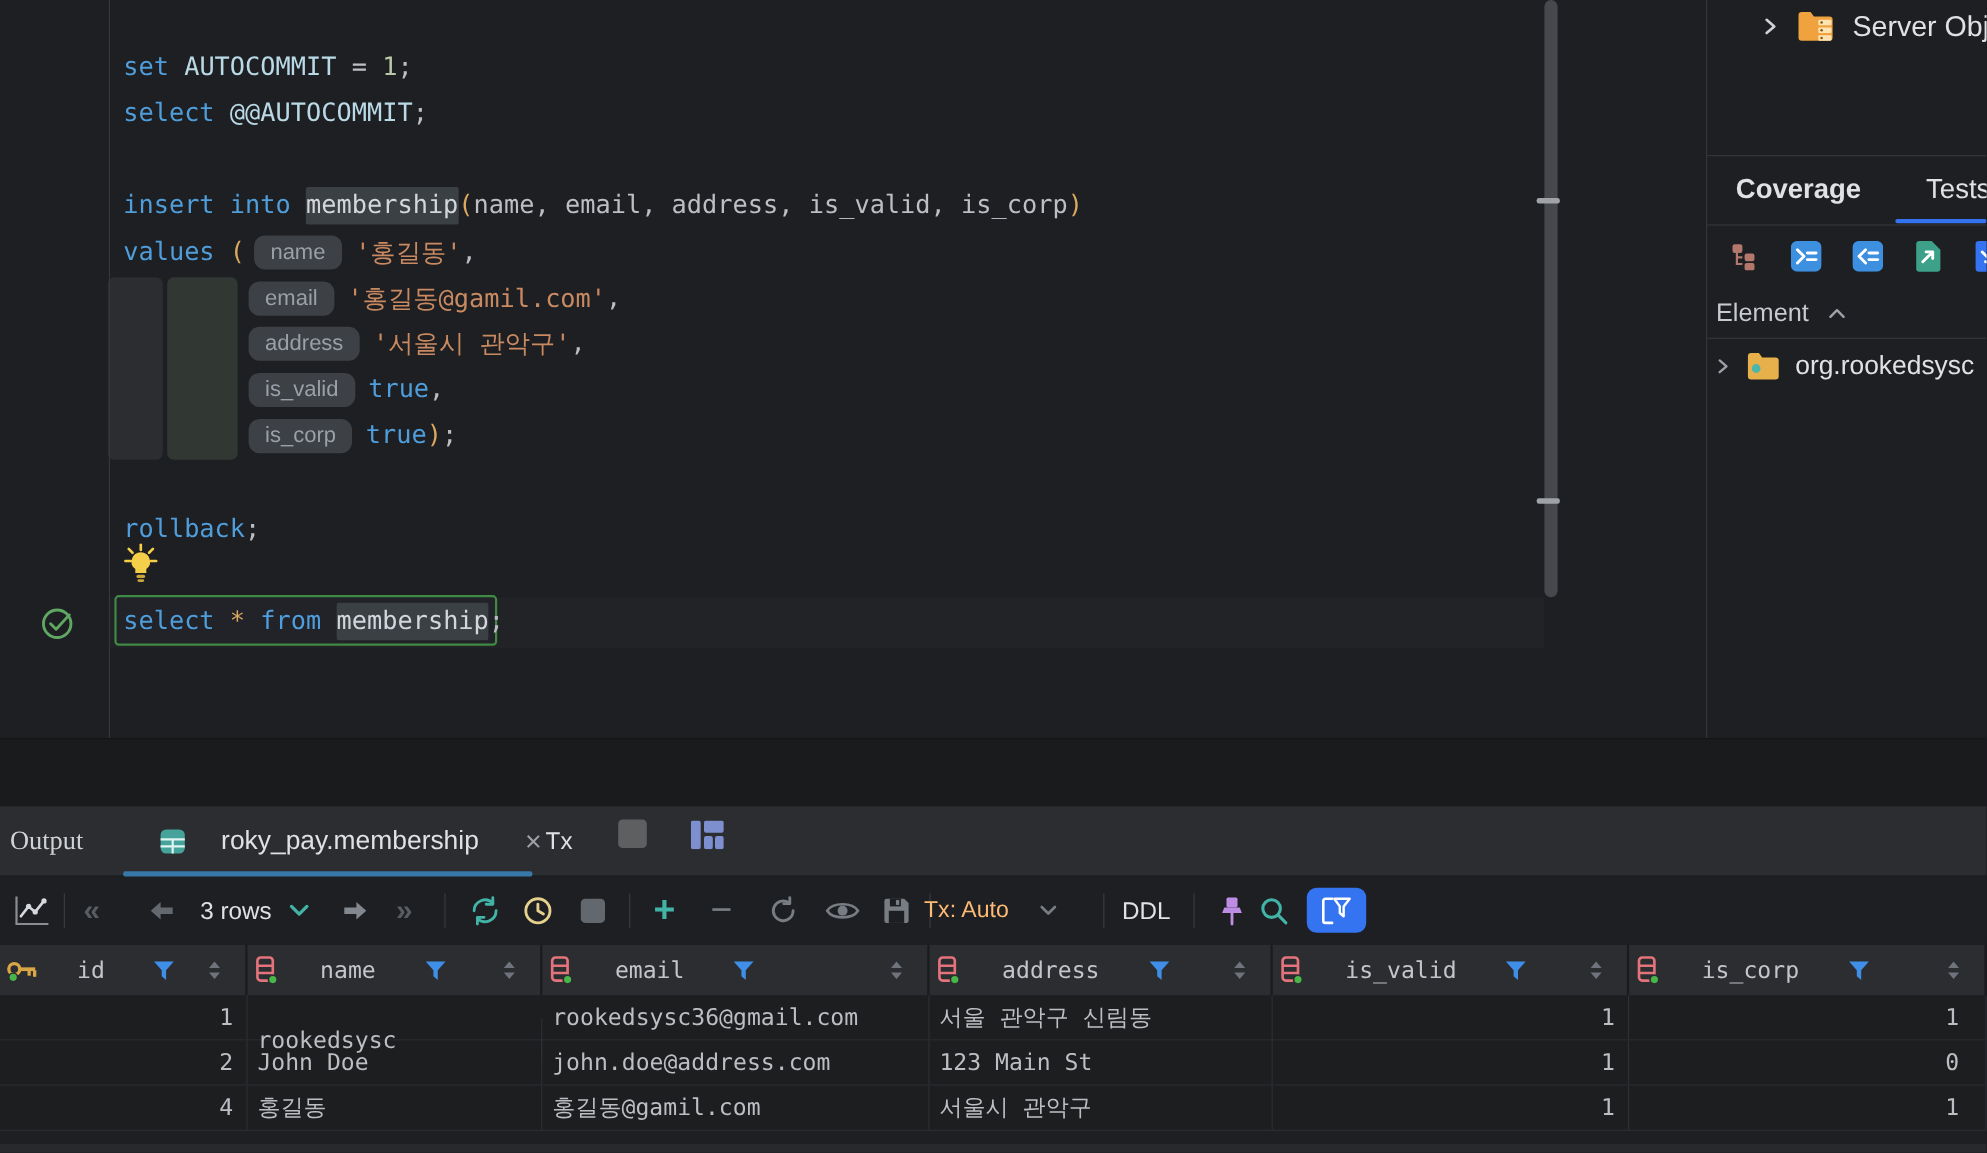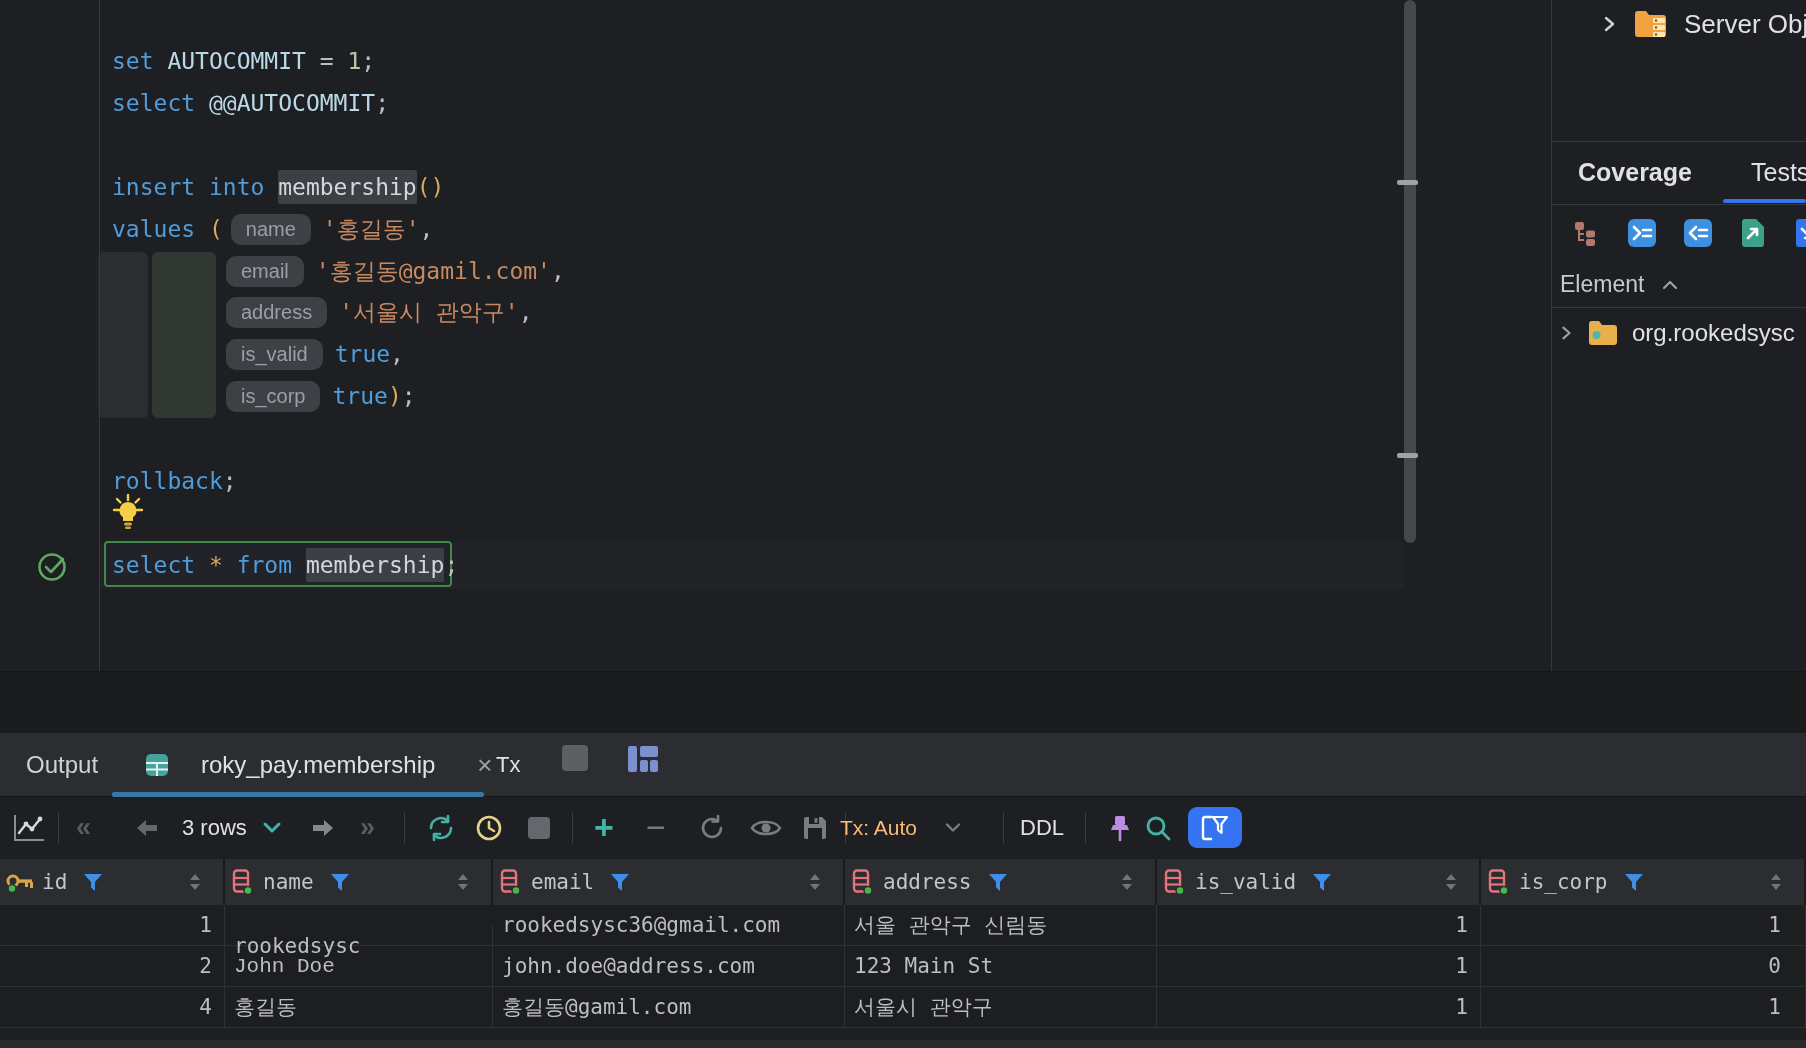--- a/index.html
+++ b/index.html
@@ -38,21 +38,21 @@
   #tab-underline{left:112px;top:792px;width:372px;height:5px;background:#3778a8;border-radius:2px;}
   #toolbar{left:0;top:797px;width:1806px;height:61px;background:#1e1f22;}
   .tb{position:absolute;top:797px;height:61px;display:flex;align-items:center;}
   .vdiv{top:812px;width:1px;height:32px;background:#3a3d41;}
   .pager{color:#585d64;font-size:27px;font-weight:bold;letter-spacing:-2px;}
 
   
   #grid-header{left:0;top:859px;width:1806px;height:46px;background:#2b2d30;display:flex;}
   .gh-cell{height:46px;display:flex;align-items:center;box-sizing:border-box;
            border-right:2px solid #1a1b1d;padding-left:6px;position:relative;
-           font:21px "DejaVu Sans Mono",monospace;color:#c3c5cb;}
+           font:21px "DejaVu Sans Mono",monospace;color:#c3c5cb;gap:28px;}
   .gh-label{margin-left:8px;}
   .gh-funnel{margin-left:16px;}
   .gh-sort{position:absolute;right:22px;}
   #grid-body{left:0;top:905px;width:1806px;}
   .g-row{display:flex;height:41px;background:#1d1e20;border-bottom:1px solid #2e3136;box-sizing:border-box;}
   .g-cell{height:40px;display:flex;align-items:center;box-sizing:border-box;
           border-right:1px solid #2e3136;padding:0 12px 0 9px;
           font:21px "DejaVu Sans Mono",monospace;color:#bcbec4;overflow:hidden;white-space:nowrap;}
   #grid-footer{left:0;top:1040px;width:1806px;height:8px;background:#27292c;}
   svg{display:block;}
@@ -85,21 +85,21 @@
       </g>
       <path d="M16 8 a8.5 8.5 0 0 1 5 15.3 l0 3.7 l-10 0 l0 -3.7 A8.5 8.5 0 0 1 16 8 Z" fill="#f5ce4a"></path>
       <rect x="12" y="28.5" width="8" height="3" rx="1.5" fill="#c9a63c"></rect>
       <rect x="13" y="32.5" width="6" height="2.5" rx="1.2" fill="#c9a63c"></rect>
     </svg>
   </div>
 
   <div id="code-lines">
       <div class="code-line" style="left: 112px; top: 40px;"><span class="kw">set</span><span class="pl"> </span><span class="cn">AUTOCOMMIT</span><span class="pl"> = </span><span class="nm">1</span><span class="pl">;</span></div>
       <div class="code-line" style="left: 112px; top: 82px;"><span class="kw">select</span><span class="pl"> </span><span class="cn">@@AUTOCOMMIT</span><span class="pl">;</span></div>
-      <div class="code-line" style="left: 112px; top: 166px;"><span class="kw">insert</span><span class="pl"> </span><span class="kw">into</span><span class="pl"> </span><span class="hl">membership</span><span class="yl">(</span><span class="yl">)</span></div>
+      <div class="code-line" style="left: 112px; top: 166px;"><span class="kw">insert</span><span class="pl"> </span><span class="kw">into</span><span class="pl"> </span><span class="hl">membership</span><span class="yl">(</span><span class="pl">name, email, address, is_valid, is_corp</span><span class="yl">)</span></div>
       <div class="code-line" style="left: 112px; top: 208px;"><span class="kw">values</span><span class="pl"> </span><span class="yl">(</span><span class="chip">name</span><span class="st">'홍길동'</span><span class="pl">,</span></div>
       <div class="code-line" style="left: 218px; top: 250px;"><span class="chip">email</span><span class="st">'홍길동@gamil.com'</span><span class="pl">,</span></div>
       <div class="code-line" style="left: 218px; top: 291px;"><span class="chip">address</span><span class="st">'서울시 관악구'</span><span class="pl">,</span></div>
       <div class="code-line" style="left: 218px; top: 333px;"><span class="chip">is_valid</span><span class="kw">true</span><span class="pl">,</span></div>
       <div class="code-line" style="left: 218px; top: 375px;"><span class="chip">is_corp</span><span class="kw">true</span><span class="yl">)</span><span class="pl">;</span></div>
       <div class="code-line" style="left: 112px; top: 460px;"><span class="kw">rollback</span><span class="pl">;</span></div>
       <div class="code-line" style="left: 112px; top: 544px;"><span class="kw">select</span><span class="pl"> </span><span class="yl">*</span><span class="pl"> </span><span class="kw">from</span><span class="pl"> </span><span class="hl">membership</span><span class="pl">;</span></div>
     </div>
 
   <div id="ed-scroll-thumb" class="abs"></div>
@@ -186,21 +186,21 @@
       <circle cx="8.5" cy="15" r="4" fill="#4db6ac"></circle>
     </svg>
     <span class="rp-text" style="font-size:24px;">org.rookedsysc</span>
   </div>
 </div>
 <div id="rp-border" class="abs"></div>
 
 <div id="mid-strip" class="abs"></div>
 
 <div id="tabbar" class="abs">
-  <div class="tab-label" style="left:26px;">
+  <div class="tab-label" style="left:9px;font-family:Liberation Serif, serif;">
     <span>Output</span>
   </div>
   <div class="tab-label" style="left:145px;gap:32px;color:#dfe1e5;">
     <svg width="24" height="24" viewBox="0 0 24 24">
       <rect x="1" y="1" width="22" height="22" rx="5" fill="#46a39b"></rect>
       <line x1="1" y1="10" x2="23" y2="10" stroke="#dff4f2" stroke-width="2"></line>
       <line x1="12" y1="10" x2="12" y2="23" stroke="#dff4f2" stroke-width="2"></line>
       <line x1="1" y1="16.5" x2="23" y2="16.5" stroke="#dff4f2" stroke-width="2"></line>
     </svg>
     <span>roky_pay.membership</span>
@@ -431,21 +431,21 @@
     <div class="g-row">
       <div class="g-cell" style="width: 225px; justify-content: flex-end;">1</div>
       <div class="g-cell" style="width: 268px; justify-content: flex-start; margin-top: 21px;">rookedsysc</div>
       <div class="g-cell" style="width: 352px; justify-content: flex-start;">rookedsysc36@gmail.com</div>
       <div class="g-cell" style="width: 312px; justify-content: flex-start;">서울 관악구 신림동</div>
       <div class="g-cell" style="width: 324px; justify-content: flex-end;">1</div>
       <div class="g-cell" style="width: 325px; justify-content: flex-end; padding-right: 24px;">1</div>
     </div>
     <div class="g-row">
       <div class="g-cell" style="width: 225px; justify-content: flex-end;">2</div>
-      <div class="g-cell" style="width: 268px; justify-content: flex-start; font-family: Liberation Mono, monospace;">John Doe</div>
+      <div class="g-cell" style="width: 268px; justify-content: flex-start;">John Doe</div>
       <div class="g-cell" style="width: 352px; justify-content: flex-start;">john.doe@address.com</div>
       <div class="g-cell" style="width: 312px; justify-content: flex-start;">123 Main St</div>
       <div class="g-cell" style="width: 324px; justify-content: flex-end;">1</div>
       <div class="g-cell" style="width: 325px; justify-content: flex-end; padding-right: 24px;">0</div>
     </div>
     <div class="g-row">
       <div class="g-cell" style="width: 225px; justify-content: flex-end;">4</div>
       <div class="g-cell" style="width: 268px; justify-content: flex-start;">홍길동</div>
       <div class="g-cell" style="width: 352px; justify-content: flex-start;">홍길동@gamil.com</div>
       <div class="g-cell" style="width: 312px; justify-content: flex-start;">서울시 관악구</div>

